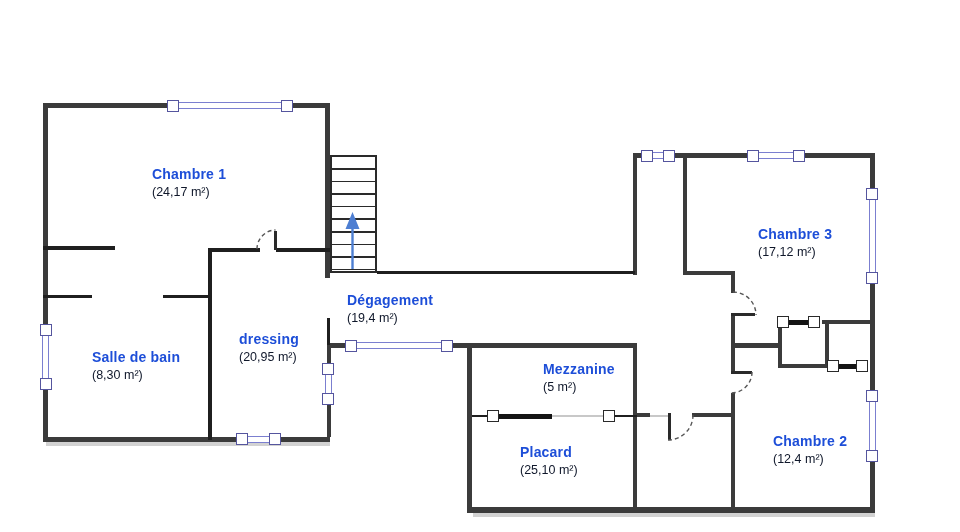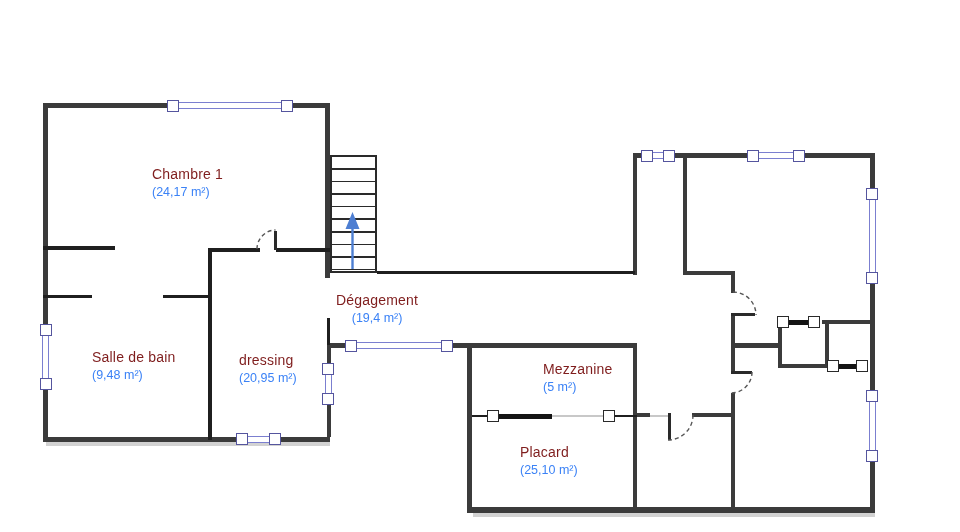--- a/index.html
+++ b/index.html
@@ -12,22 +12,22 @@
   .sh{position:absolute;background:#d2d2d2;}
   .glz{position:absolute;background:#ffffff;border:1.5px solid #7b7fd0;box-sizing:border-box;}
   .wsq{position:absolute;width:12px;height:12px;background:#ffffff;border:1.5px solid #55559e;box-sizing:border-box;}
   .ssq{position:absolute;width:12px;height:12px;background:#ffffff;border:1.8px solid #2a2a2a;box-sizing:border-box;}
   .sbar{position:absolute;background:#141414;}
   .stairs{position:absolute;left:330px;top:155px;width:47px;height:118px;
           border:2px solid #2a2a2a;box-sizing:border-box;background:#fff;
           background-image:repeating-linear-gradient(to bottom, transparent 0 11px, #2a2a2a 11px 12.6px);}
   .overlay{position:absolute;left:0;top:0;width:960px;height:532px;pointer-events:none;}
   .room-label{position:absolute;white-space:nowrap;}
-  .rname{font-size:14px;font-weight:normal;color:#7f1d1d;letter-spacing:.2px;}
-  .rarea{font-size:12.5px;color:#3b82f6;margin-top:3px;}
+  .rname{font-size:14px;font-weight:bold;color:#1d4ed8;letter-spacing:.2px;}
+  .rarea{font-size:12.5px;color:#0f172a;margin-top:3px;}
 </style>
 </head>
 <body>
 
 <div class="plan">
 
   <div class="sh" style="left:46px;top:442px;width:284px;height:4px;"></div>
   <div class="sh" style="left:473px;top:513px;width:402px;height:4px;"></div>
 
   <div class="w" style="left:43px;top:103px;width:287px;height:5px;"></div>
@@ -131,32 +131,40 @@
     <line x1="352.5" y1="269" x2="352.5" y2="226" stroke="#4d7ed2" stroke-width="2.4"></line>
     <polygon points="345.5,229 352.5,212 359.5,229" fill="#4d7ed2"></polygon>
   </svg>
 
   <div class="room-label" style="left:152px;top:166px;">
     <div class="rname">Chambre 1</div>
     <div class="rarea">(24,17 m²)</div>
   </div>
   <div class="room-label" style="left:92px;top:349px;">
     <div class="rname">Salle de bain</div>
-    <div class="rarea">(9,48 m²)</div>
+    <div class="rarea">(8,30 m²)</div>
   </div>
-  <div class="room-label" style="left:239px;top:352px;">
+  <div class="room-label" style="left:239px;top:331px;">
     <div class="rname">dressing</div>
     <div class="rarea">(20,95 m²)</div>
   </div>
-  <div class="room-label" style="left:336px;top:292px;text-align:center;">
+  <div class="room-label" style="left:347px;top:292px;">
     <div class="rname">Dégagement</div>
     <div class="rarea">(19,4 m²)</div>
   </div>
   <div class="room-label" style="left:523px;top:361px;margin-left:20px;">
     <div class="rname">Mezzanine</div>
     <div class="rarea">(5 m²)</div>
   </div>
   <div class="room-label" style="left:520px;top:444px;">
     <div class="rname">Placard</div>
     <div class="rarea">(25,10 m²)</div>
   </div>
+  <div class="room-label" style="left:758px;top:226px;">
+    <div class="rname">Chambre 3</div>
+    <div class="rarea">(17,12 m²)</div>
+  </div>
+  <div class="room-label" style="left:773px;top:433px;">
+    <div class="rname">Chambre 2</div>
+    <div class="rarea">(12,4 m²)</div>
+  </div>
 
 </div>
 
 </body></html>

